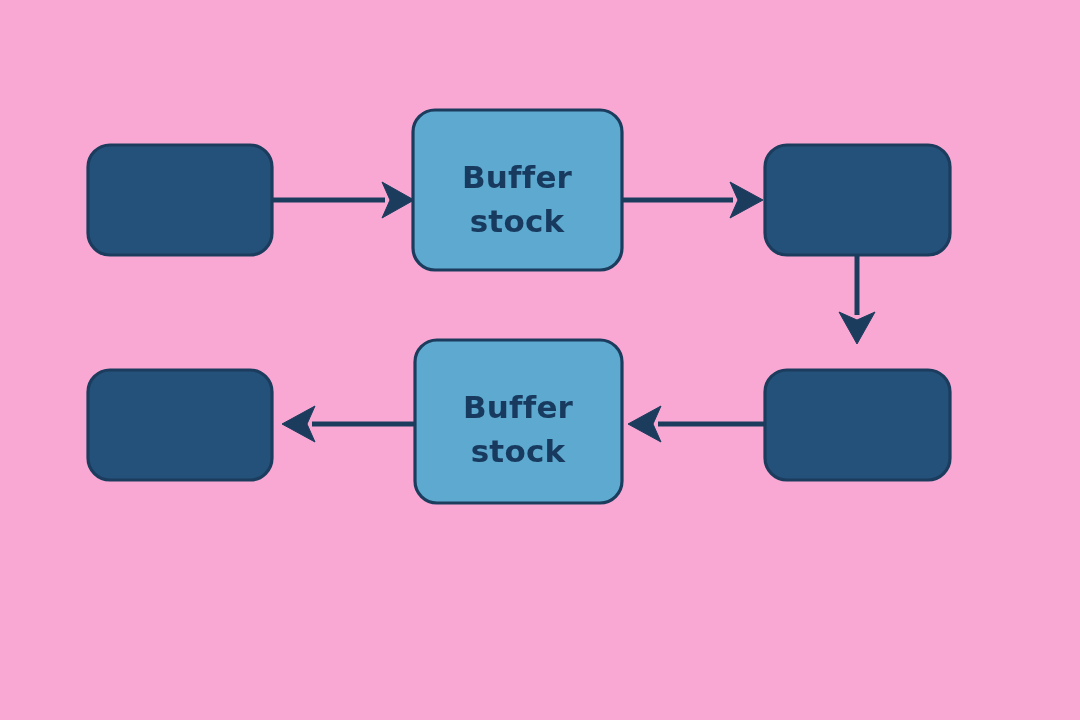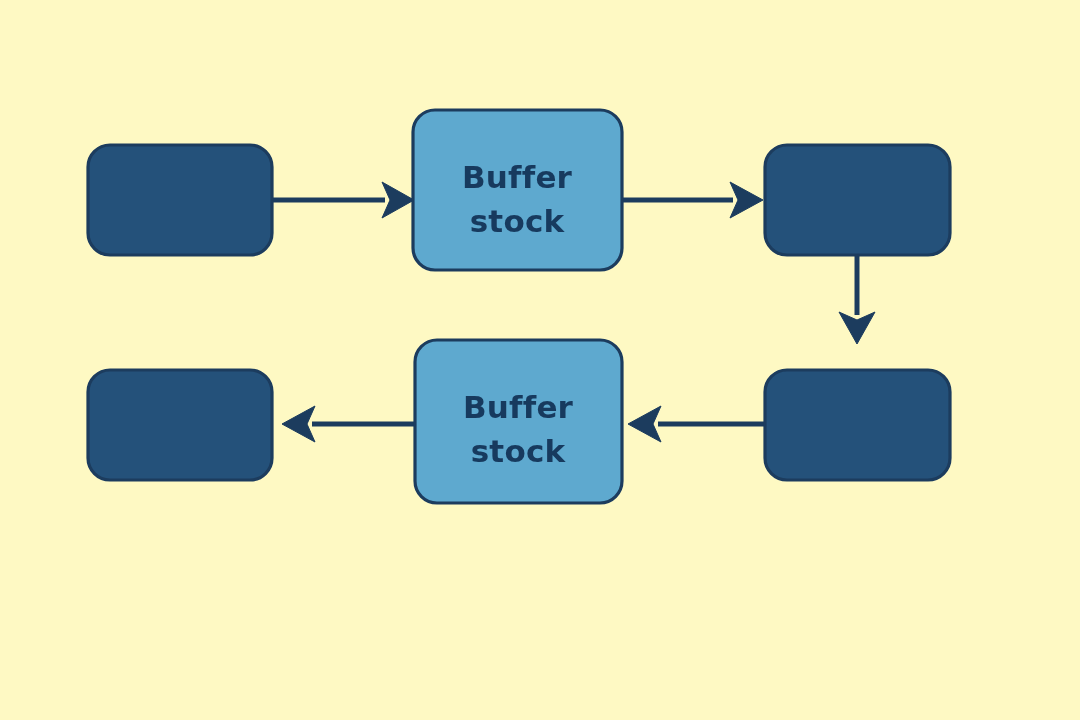--- a/index.html
+++ b/index.html
@@ -9,21 +9,21 @@
   body {
     width: 1080px;
     height: 720px;
     overflow: hidden;
     font-family: "DejaVu Sans", "Liberation Sans", sans-serif;
   }
   #canvas {
     position: relative;
     width: 1080px;
     height: 720px;
-    background: #fef9c3;
+    background: #f9a8d4;
   }
   #canvas svg {
     position: absolute;
     top: 0;
     left: 0;
     width: 1080px;
     height: 720px;
   }
   .node-rect {
     stroke: #1c3c5e;

